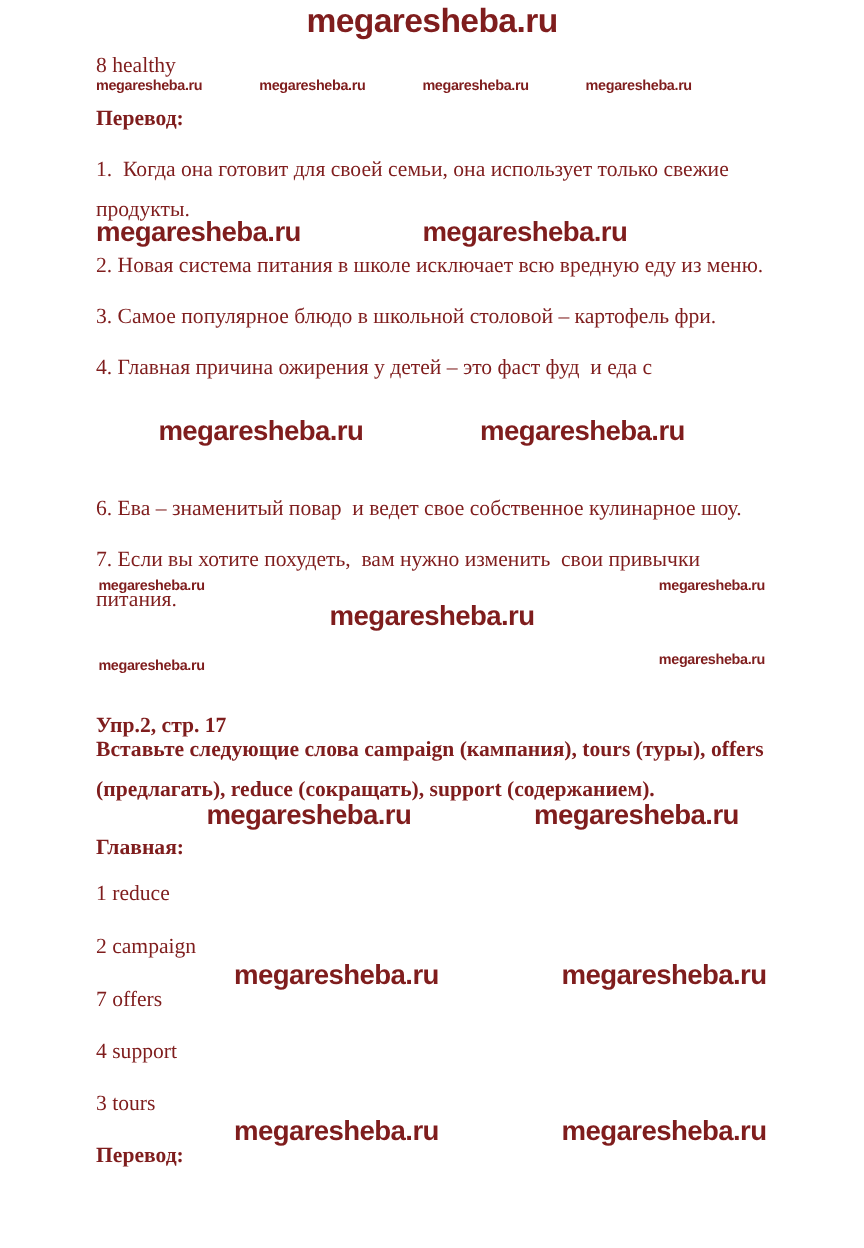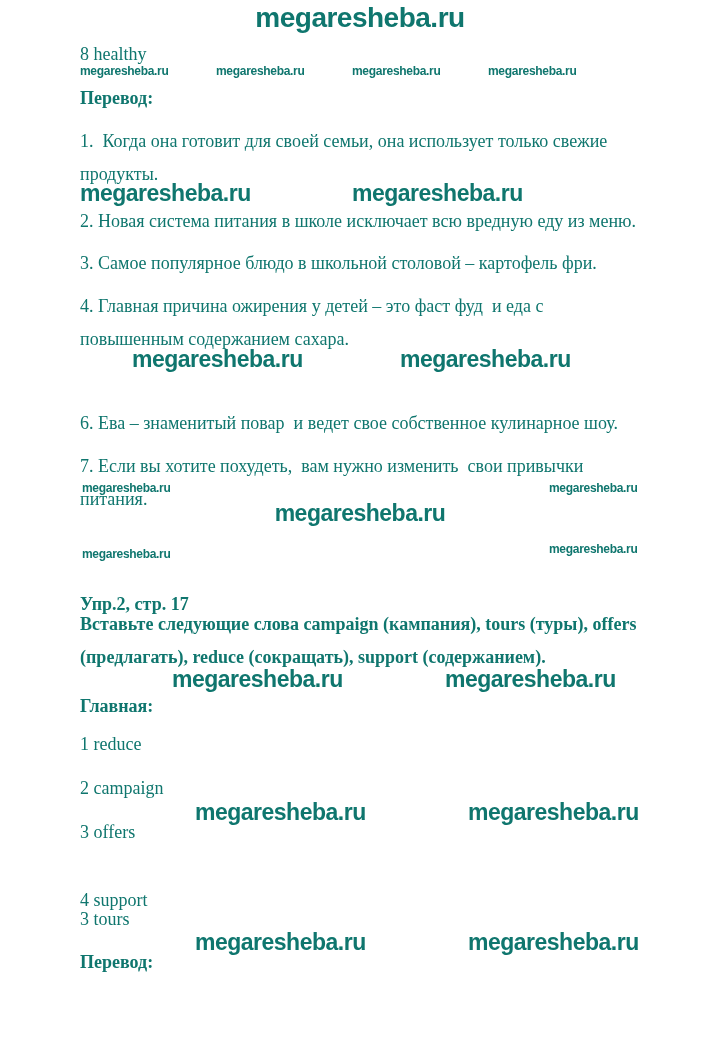--- a/index.html
+++ b/index.html
@@ -1,21 +1,21 @@
 <!DOCTYPE html>
 <html><head>
 <meta charset="utf-8">
 <style>
   html, body { margin: 0; padding: 0; background: #ffffff; }
   .page {
     position: relative;
     width: 720px;
     height: 1040px;
     background: #ffffff;
-    color: #0f766e;
+    color: #7f1d1d;
     font-family: "Liberation Serif", serif;
     overflow: hidden;
   }
   .hdr-wm {
     position: absolute;
     top: 2px; left: 0; right: 0;
     text-align: center;
     font-family: "Liberation Sans", sans-serif;
     font-weight: bold;
     font-size: 28px;
@@ -76,21 +76,20 @@
 
   <div class="t" style="top:131px">1.  Когда она готовит для своей семьи, она использует только свежие</div>
   <div class="t" style="top:164px">продукты.</div>
 
   <span class="wm-lg" style="top:180px;left:80px">megaresheba.ru</span>
   <span class="wm-lg" style="top:180px;left:352px">megaresheba.ru</span>
 
   <div class="t" style="top:211px">2. Новая система питания в школе исключает всю вредную еду из меню.</div>
   <div class="t" style="top:253px">3. Самое популярное блюдо в школьной столовой – картофель фри.</div>
   <div class="t" style="top:296px">4. Главная причина ожирения у детей – это фаст фуд  и еда с</div>
-  <div class="t" style="top:329px">повышенным содержанием сахара.</div>
 
   <span class="wm-lg" style="top:346px;left:132px">megaresheba.ru</span>
   <span class="wm-lg" style="top:346px;left:400px">megaresheba.ru</span>
 
   <div class="t" style="top:413px">6. Ева – знаменитый повар  и ведет свое собственное кулинарное шоу.</div>
   <div class="t" style="top:456px">7. Если вы хотите похудеть,  вам нужно изменить  свои привычки</div>
 
   <span class="wm-sm" style="top:481px;left:82px">megaresheba.ru</span>
   <span class="wm-sm" style="top:481px;left:549px">megaresheba.ru</span>
 
@@ -110,22 +109,22 @@
   <span class="wm-lg" style="top:666px;left:445px">megaresheba.ru</span>
 
   <div class="t b" style="top:696px">Главная:</div>
 
   <div class="t" style="top:734px">1 reduce</div>
   <div class="t" style="top:778px">2 campaign</div>
 
   <span class="wm-lg" style="top:799px;left:195px">megaresheba.ru</span>
   <span class="wm-lg" style="top:799px;left:468px">megaresheba.ru</span>
 
-  <div class="t" style="top:822px">3 offers</div>
-  <div class="t" style="top:890px">4 support</div>
+  <div class="t" style="top:822px">7 offers</div>
+  <div class="t" style="top:866px">4 support</div>
   <div class="t" style="top:909px">3 tours</div>
 
   <span class="wm-lg" style="top:929px;left:195px">megaresheba.ru</span>
   <span class="wm-lg" style="top:929px;left:468px">megaresheba.ru</span>
 
   <div class="t b" style="top:952px">Перевод:</div>
 
 
 </div>
 

